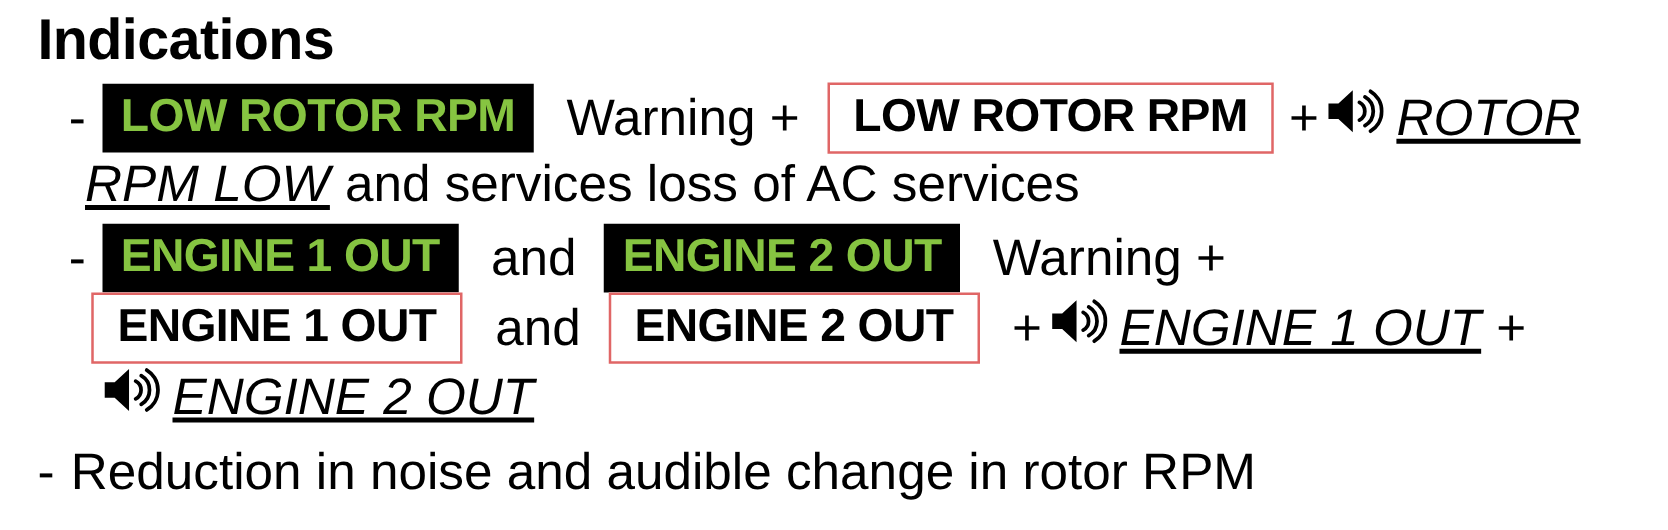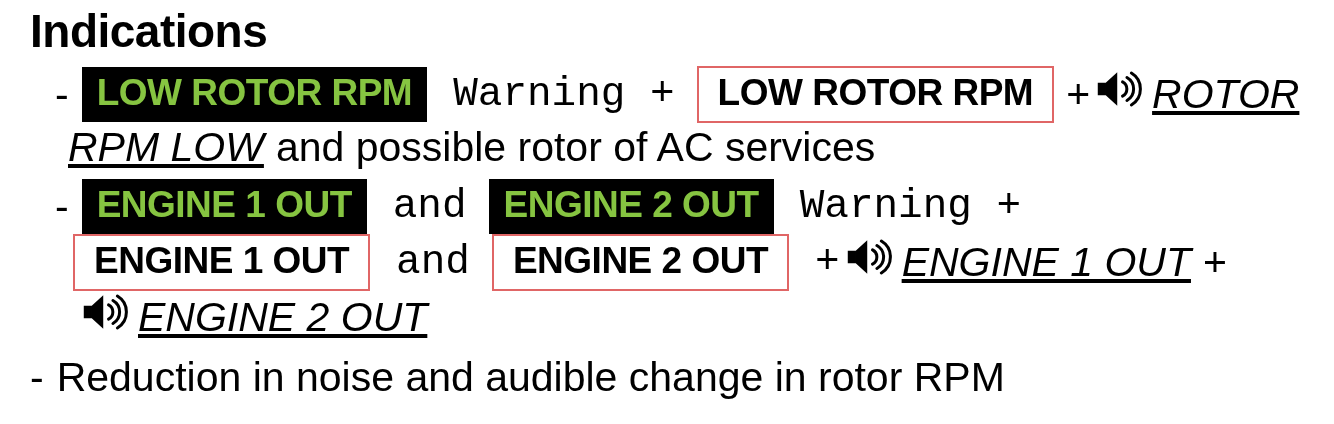--- a/index.html
+++ b/index.html
@@ -44,21 +44,21 @@
   .alert-box {
     background: #ffffff;
     border: 2px solid #e06666;
     color: #000000;
     font-weight: bold;
     font-size: 37px;
     padding: 4px 19px 6px 19px;
     letter-spacing: -0.5px;
   }
   .voice { font-style: italic; text-decoration: underline; }
-  .gap-l { margin-left: 26px; font-family: Liberation Mono, monospace; }
+  .gap-l { margin-left: 26px; }
   .gap-r { margin-right: 22px; }
   .gap-s-l { margin-left: 12px; }
   .gap-s-r { margin-right: 12px; }
 
   .speaker { display: inline-block; margin: 0 10px 0 6px; flex: 0 0 auto; }
 </style>
 </head>
 <body>
 
 <div class="slide">
@@ -77,21 +77,21 @@
         <path d="M30 14 a9 9 0 0 1 0 16" stroke="#000" stroke-width="3.4" fill="none" stroke-linecap="round"></path>
         <path d="M35 9 a15 15 0 0 1 0 26" stroke="#000" stroke-width="3.4" fill="none" stroke-linecap="round"></path>
         <path d="M40 4 a21 21 0 0 1 0 36" stroke="#000" stroke-width="3.4" fill="none" stroke-linecap="round"></path>
       </svg>
     </span>
     <span class="voice">ROTOR</span>
   </div>
 
   <div class="row row-b1-l2">
     <span class="voice gap-s-r">RPM LOW</span>
-    <span>and possible rotor of AC services</span>
+    <span>and services loss of AC services</span>
   </div>
 
   <div class="row row-b2-l1">
     <span class="dash">-</span>
     <span class="warn-badge">ENGINE 1 OUT</span>
     <span class="gap-l gap-r">and</span>
     <span class="warn-badge">ENGINE 2 OUT</span>
     <span class="gap-l">Warning +</span>
   </div>
 

